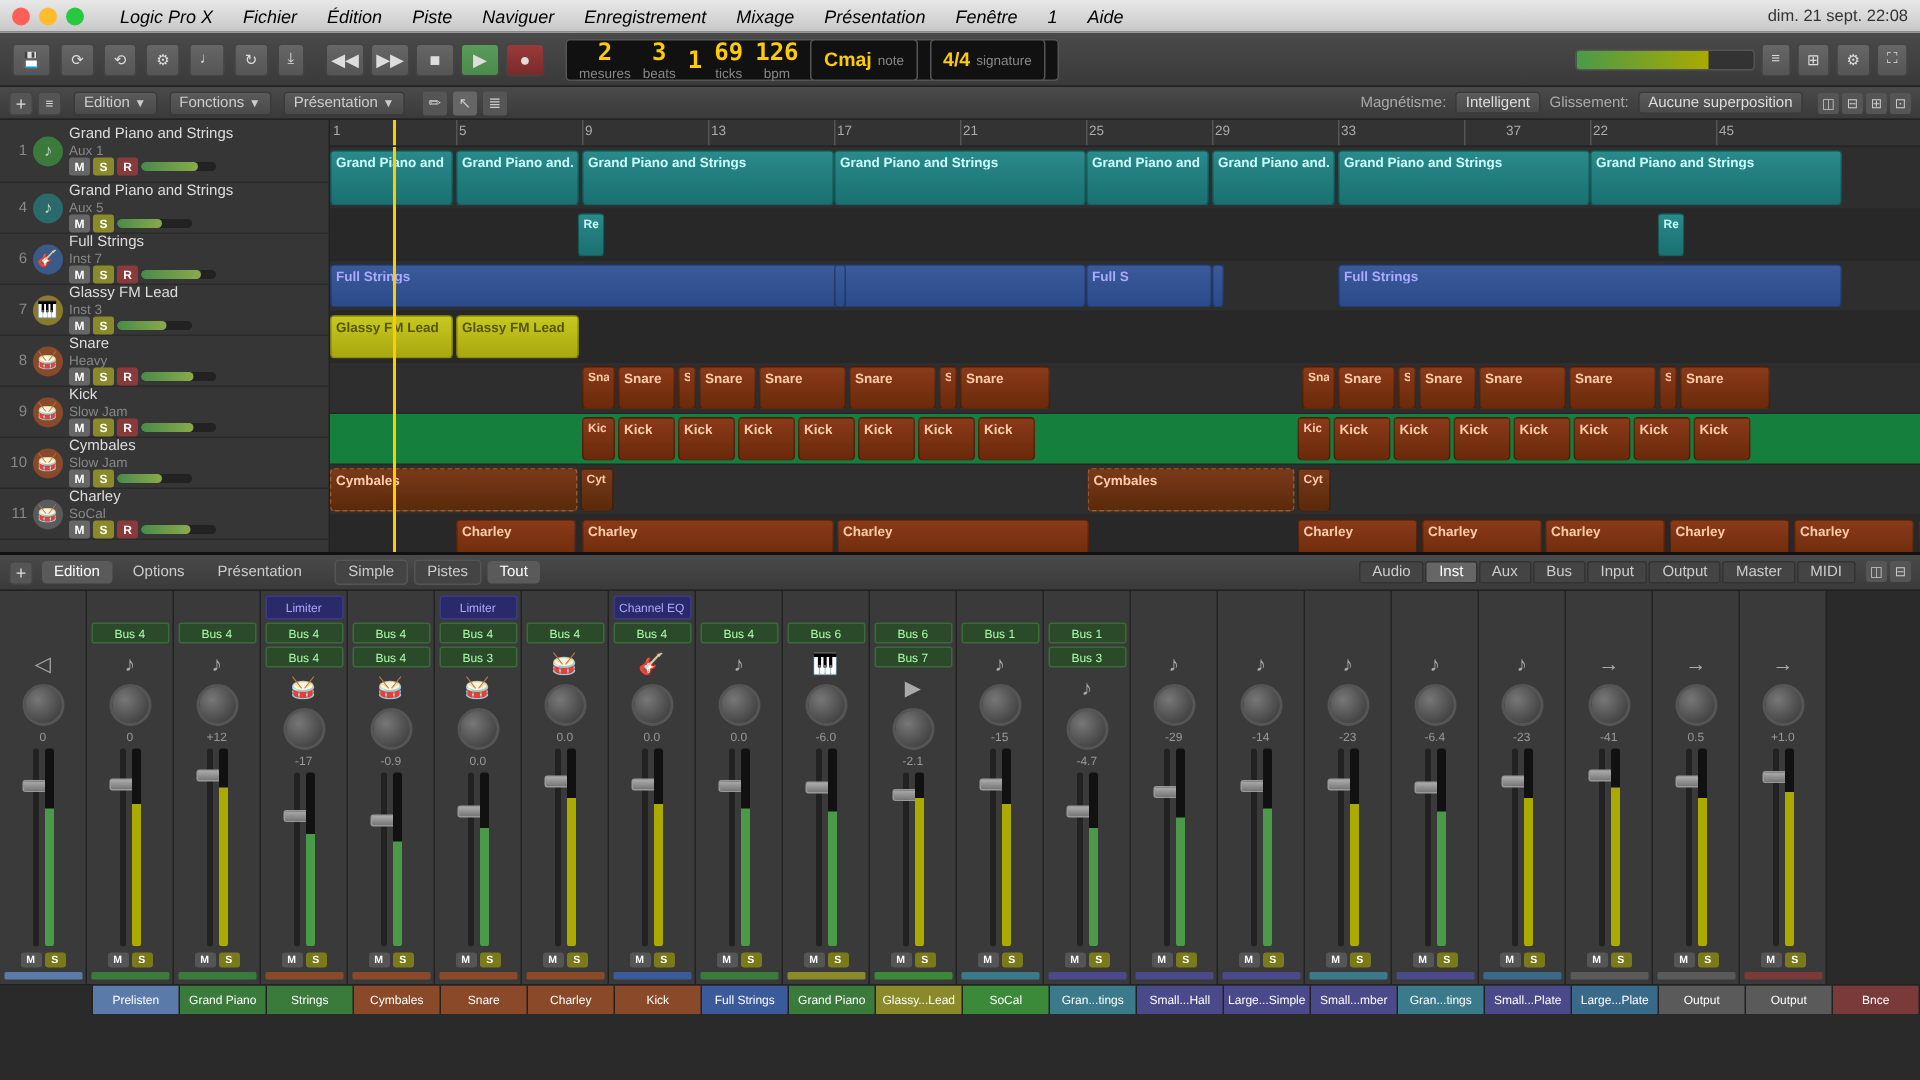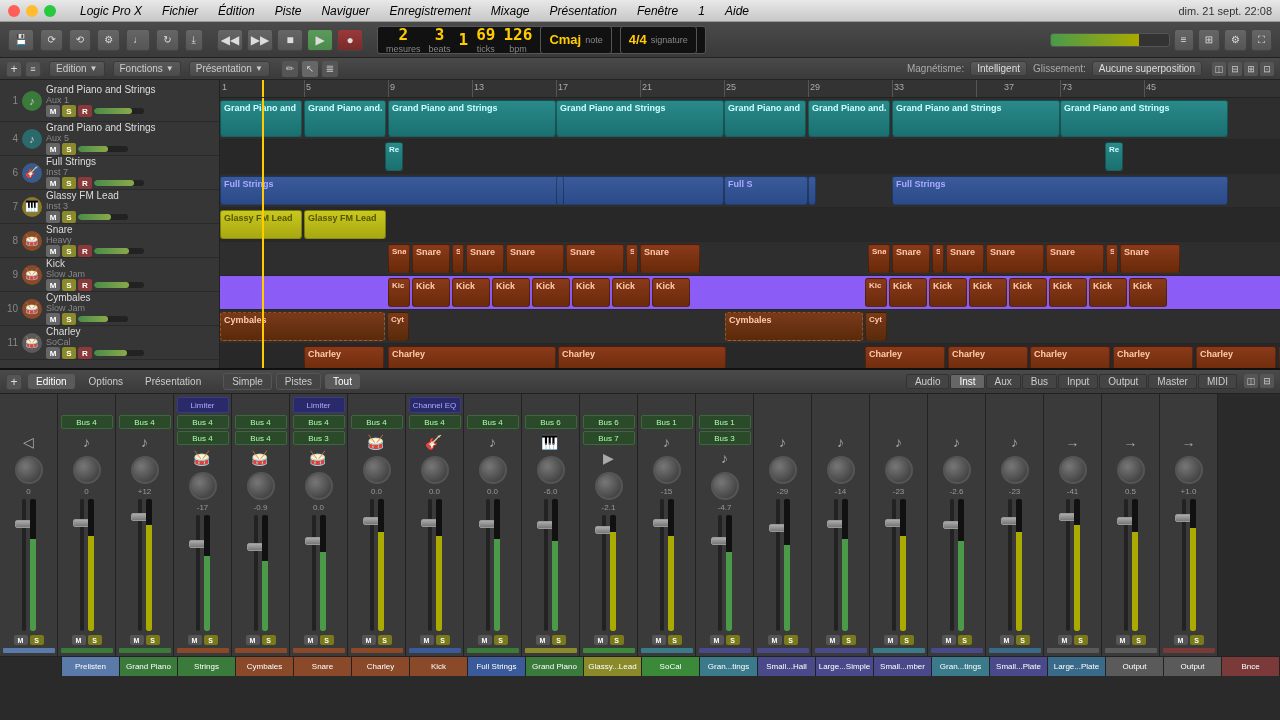--- a/index.html
+++ b/index.html
@@ -694,21 +694,21 @@
           <div class="ruler-num" style="left:422px">21</div>
         <div class="ruler-tick" style="left:504px"></div>
           <div class="ruler-num" style="left:506px">25</div>
         <div class="ruler-tick" style="left:588px"></div>
           <div class="ruler-num" style="left:590px">29</div>
         <div class="ruler-tick" style="left:672px"></div>
           <div class="ruler-num" style="left:674px">33</div>
         <div class="ruler-tick" style="left:756px"></div>
           <div class="ruler-num" style="left:784px">37</div>
         <div class="ruler-tick" style="left:840px"></div>
-          <div class="ruler-num" style="left:842px">73</div>
+          <div class="ruler-num" style="left:842px">22</div>
         <div class="ruler-tick" style="left:924px"></div>
           <div class="ruler-num" style="left:926px">45</div>
         <div class="playhead" style="left:42px"></div>
       </div>
 
       <div class="tracks-canvas">
 
         <div class="grid-line" style="left:84px"></div>
         <div class="grid-line" style="left:168px"></div>
         <div class="grid-line" style="left:252px"></div>
@@ -830,21 +830,21 @@
               <span class="region-label">Snare</span>
             </div>
           <div class="region" style="left:886px;width:12px;background:linear-gradient(to bottom,#8a3a1a,#6a2a0a);color:#fca">
               <span class="region-label" style="font-size:8px">Si</span>
             </div>
           <div class="region" style="left:900px;width:60px;background:linear-gradient(to bottom,#8a3a1a,#6a2a0a);color:#fca">
               <span class="region-label">Snare</span>
             </div>
         </div>
 
-        <div class="track-lane" style="height:34px;background:#8b5cf6">
+        <div class="track-lane" style="height:34px;background:#15803d">
           <div class="region" style="left:168px;width:22px;background:linear-gradient(to bottom,#8a3a1a,#6a2a0a);color:#fca">
               <span class="region-label" style="font-size:8px">Kic</span>
             </div>
           <div class="region" style="left:192px;width:38px;background:linear-gradient(to bottom,#8a3a1a,#6a2a0a);color:#fca">
               <span class="region-label">Kick</span>
             </div>
           <div class="region" style="left:232px;width:38px;background:linear-gradient(to bottom,#8a3a1a,#6a2a0a);color:#fca">
               <span class="region-label">Kick</span>
             </div>
           <div class="region" style="left:272px;width:38px;background:linear-gradient(to bottom,#8a3a1a,#6a2a0a);color:#fca">
@@ -1292,21 +1292,21 @@
       <div class="ch-btn ch-m">M</div>
       <div class="ch-btn ch-s">S</div>
     </div>
     <div class="ch-color-tab" style="background:#3a7a8a"></div>
   </div>
         <div class="channel-strip" style="width: 58px;">
     <div style="height:18px"></div>
     <div style="height:16px"></div>
     <div class="ch-icon">♪</div>
     <div class="ch-knob"></div>
-    <div class="ch-db">-2.6</div>
+    <div class="ch-db">-6.4</div>
     <div class="ch-fader-area">
       <div class="fader-track" style="position:relative;">
         <div class="fader-handle" style="top:22px"></div>
       </div>
       <div class="level-meter" style="position:relative">
         <div style="position:absolute;bottom:0;left:0;right:0;height:68%;background:#4a9a4a"></div>
       </div>
     </div>
     <div class="ch-buttons">
       <div class="ch-btn ch-m">M</div>

